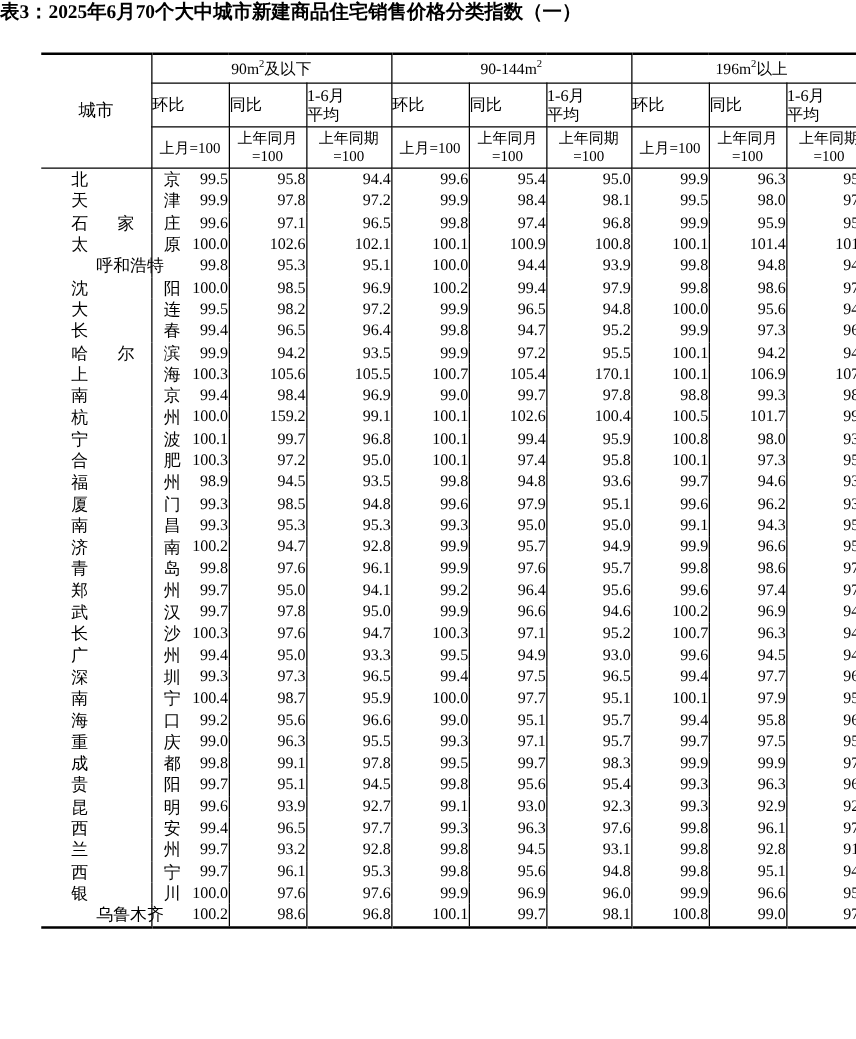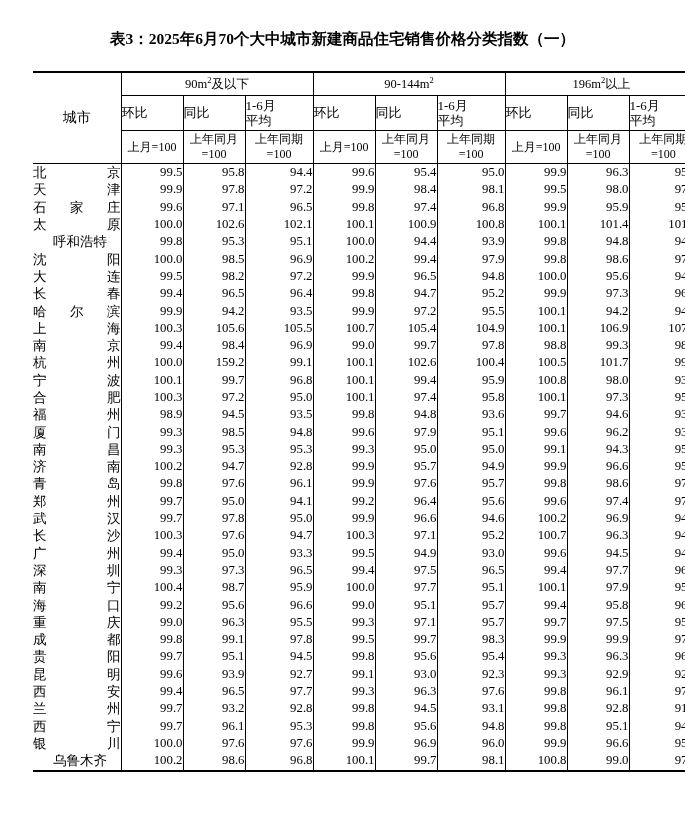--- a/index.html
+++ b/index.html
@@ -17,25 +17,24 @@
 
   #page {
     position: relative;
     width: 685px;
     height: 831px;
     box-sizing: border-box;
   }
 
   
   .title {
-    text-align: center;
     font-size: 15.5px;
     font-weight: bold;
     letter-spacing: 0px;
-    padding-top: 29px;
+    padding-top: 0;
     padding-bottom: 0px;
     line-height: 1.3;
     font-family: "Liberation Serif", "DejaVu Serif", serif;
   }
 
   
   .table-wrap {
     margin: 0 auto;
     margin-top: 22px;
     width: 648px;
@@ -121,20 +120,21 @@
     text-align-last: justify;
     padding-left: 26px;
     padding-right: 26px;
     white-space: nowrap;
   }
   td.city > span.cityname {
     display: inline-block;
     width: 100%;
     text-align: justify;
     text-align-last: justify;
+    margin-left: 24px;
   }
   
   td.city.wide {
     padding-left: 20px;
     padding-right: 20px;
   }
 
   td.num {
     font-size: 12.8px;
     text-align: right;
@@ -366,21 +366,21 @@
             <td class="num br-thin">94.2</td>
             <td class="num">94.0</td>
           </tr>
           <tr class="data-row">
             <td class="city br-thin"><span class="cityname">上海</span></td>
             <td class="num br-thin">100.3</td>
             <td class="num br-thin">105.6</td>
             <td class="num br-thin">105.5</td>
             <td class="num br-thin">100.7</td>
             <td class="num br-thin">105.4</td>
-            <td class="num br-thin">104.9</td>
+            <td class="num br-thin">170.1</td>
             <td class="num br-thin">100.1</td>
             <td class="num br-thin">106.9</td>
             <td class="num">107.0</td>
           </tr>
           <tr class="data-row">
             <td class="city br-thin"><span class="cityname">南京</span></td>
             <td class="num br-thin">99.4</td>
             <td class="num br-thin">98.4</td>
             <td class="num br-thin">96.9</td>
             <td class="num br-thin">99.0</td>

